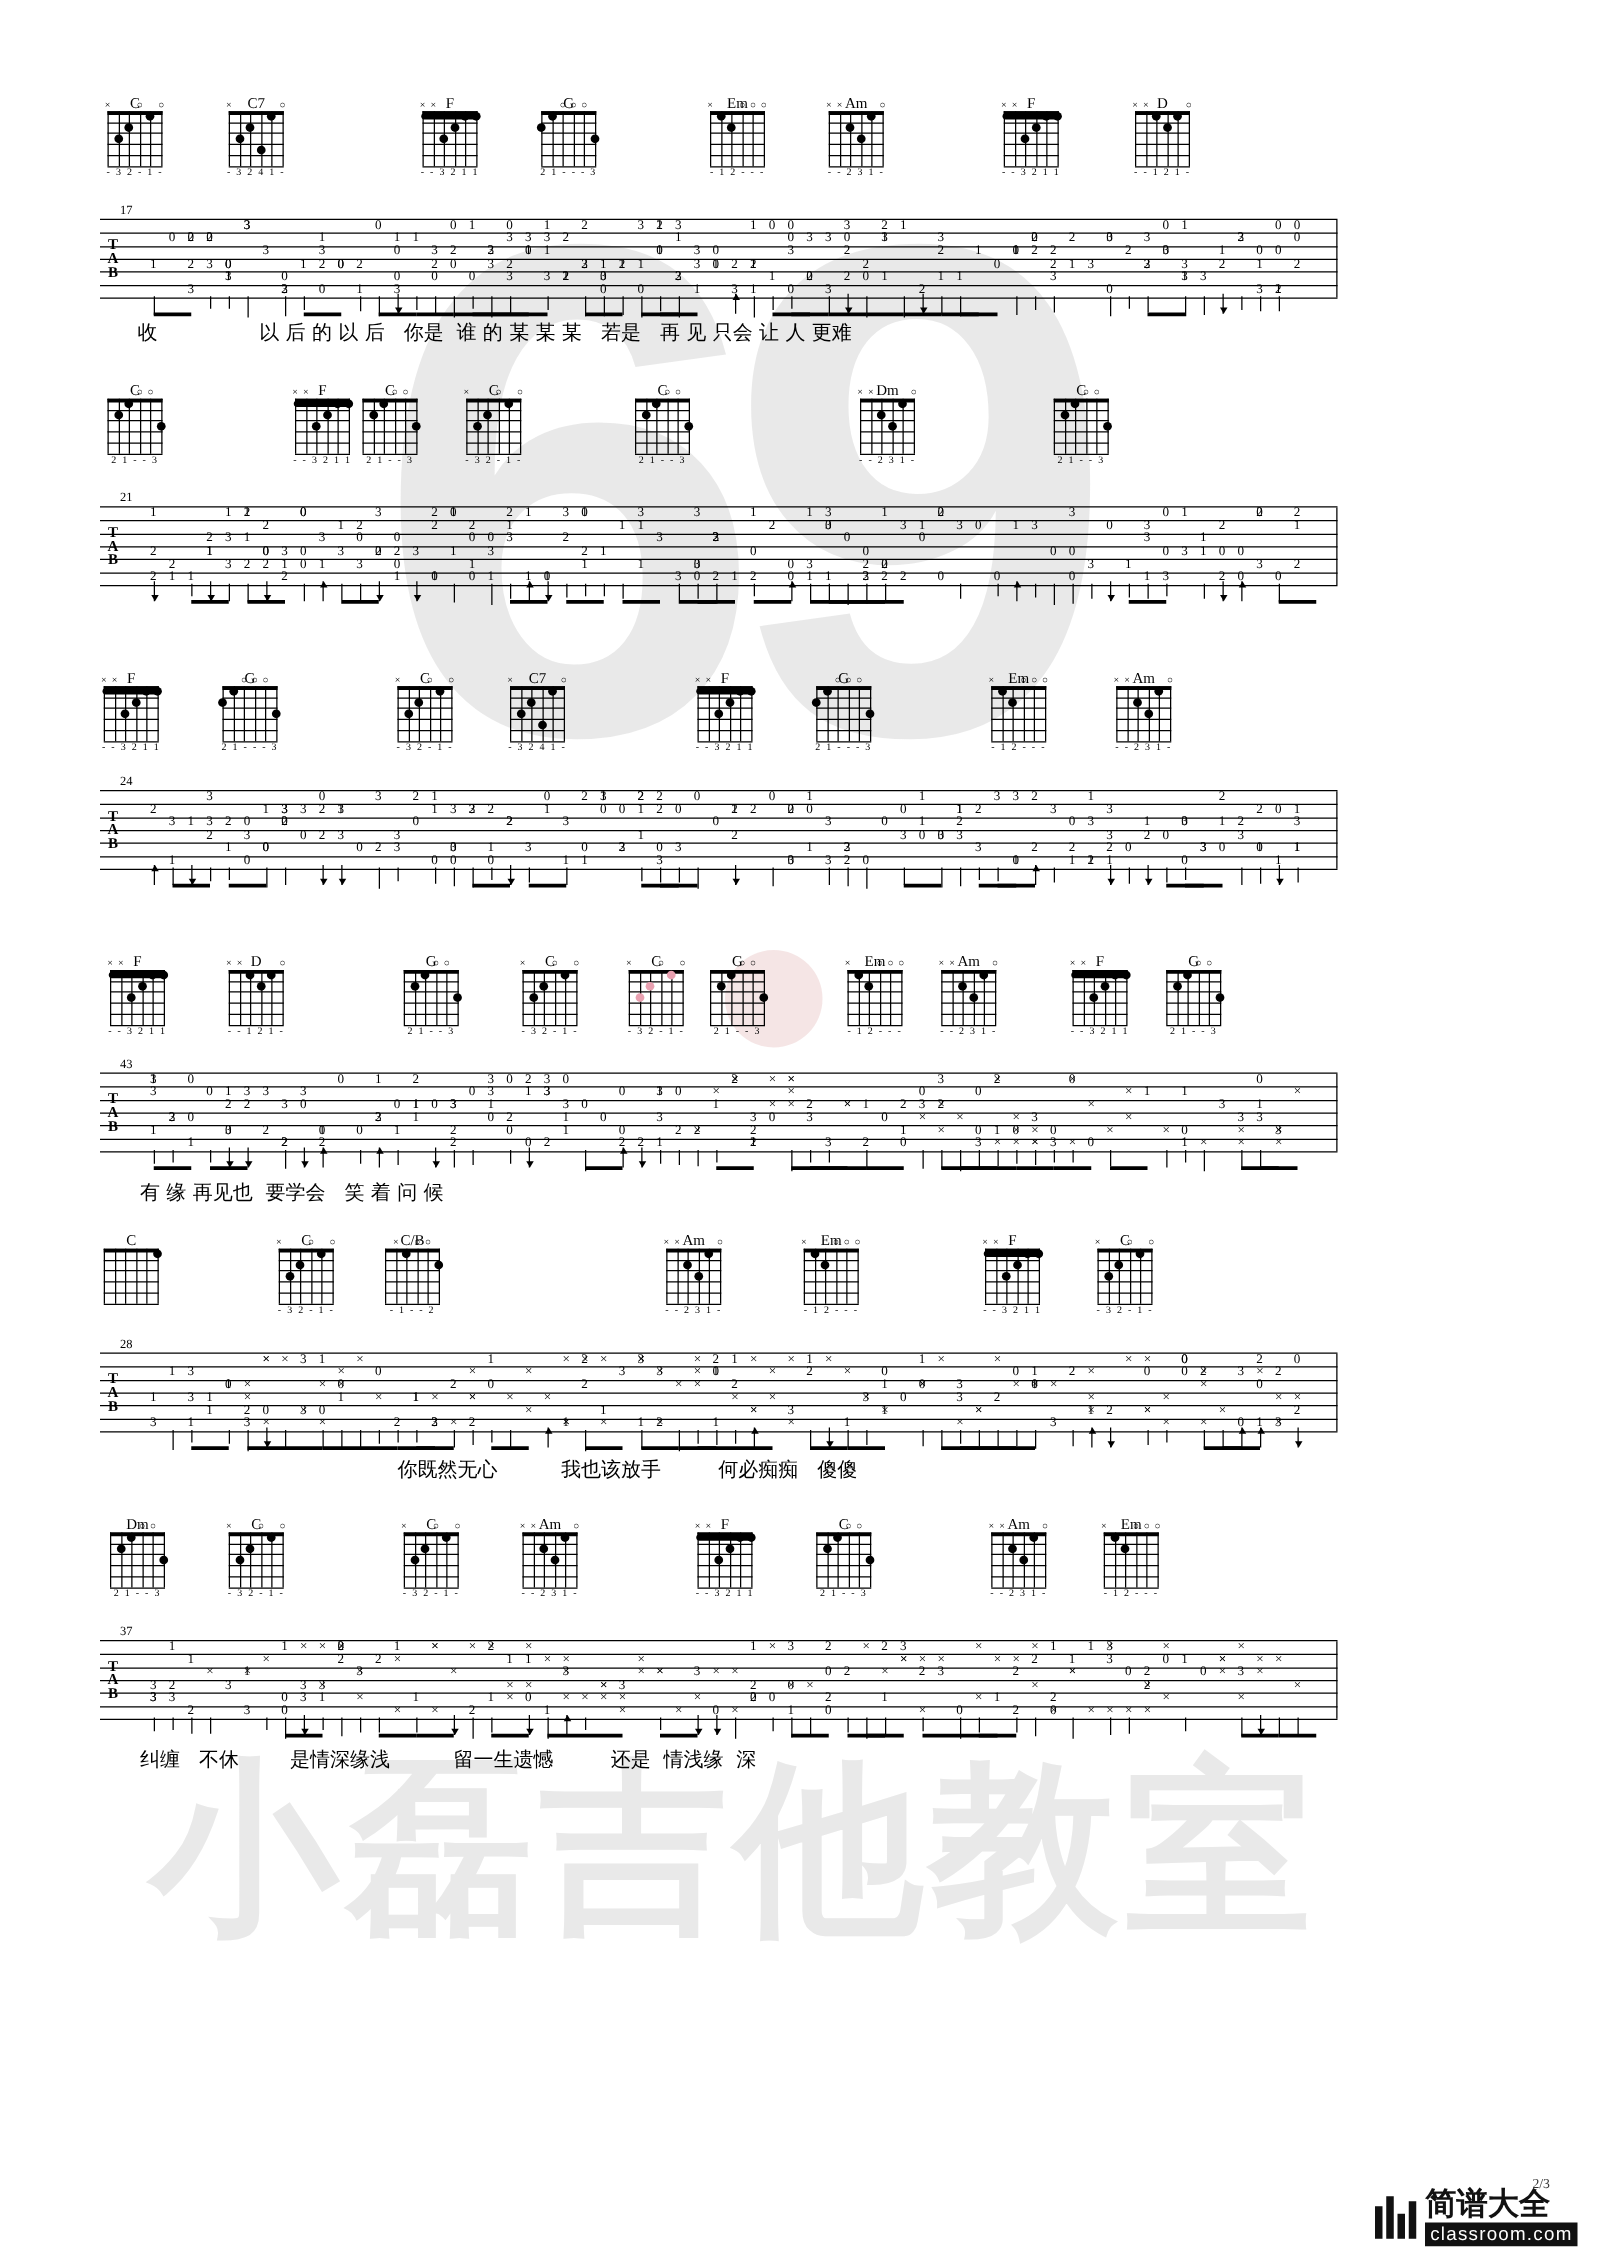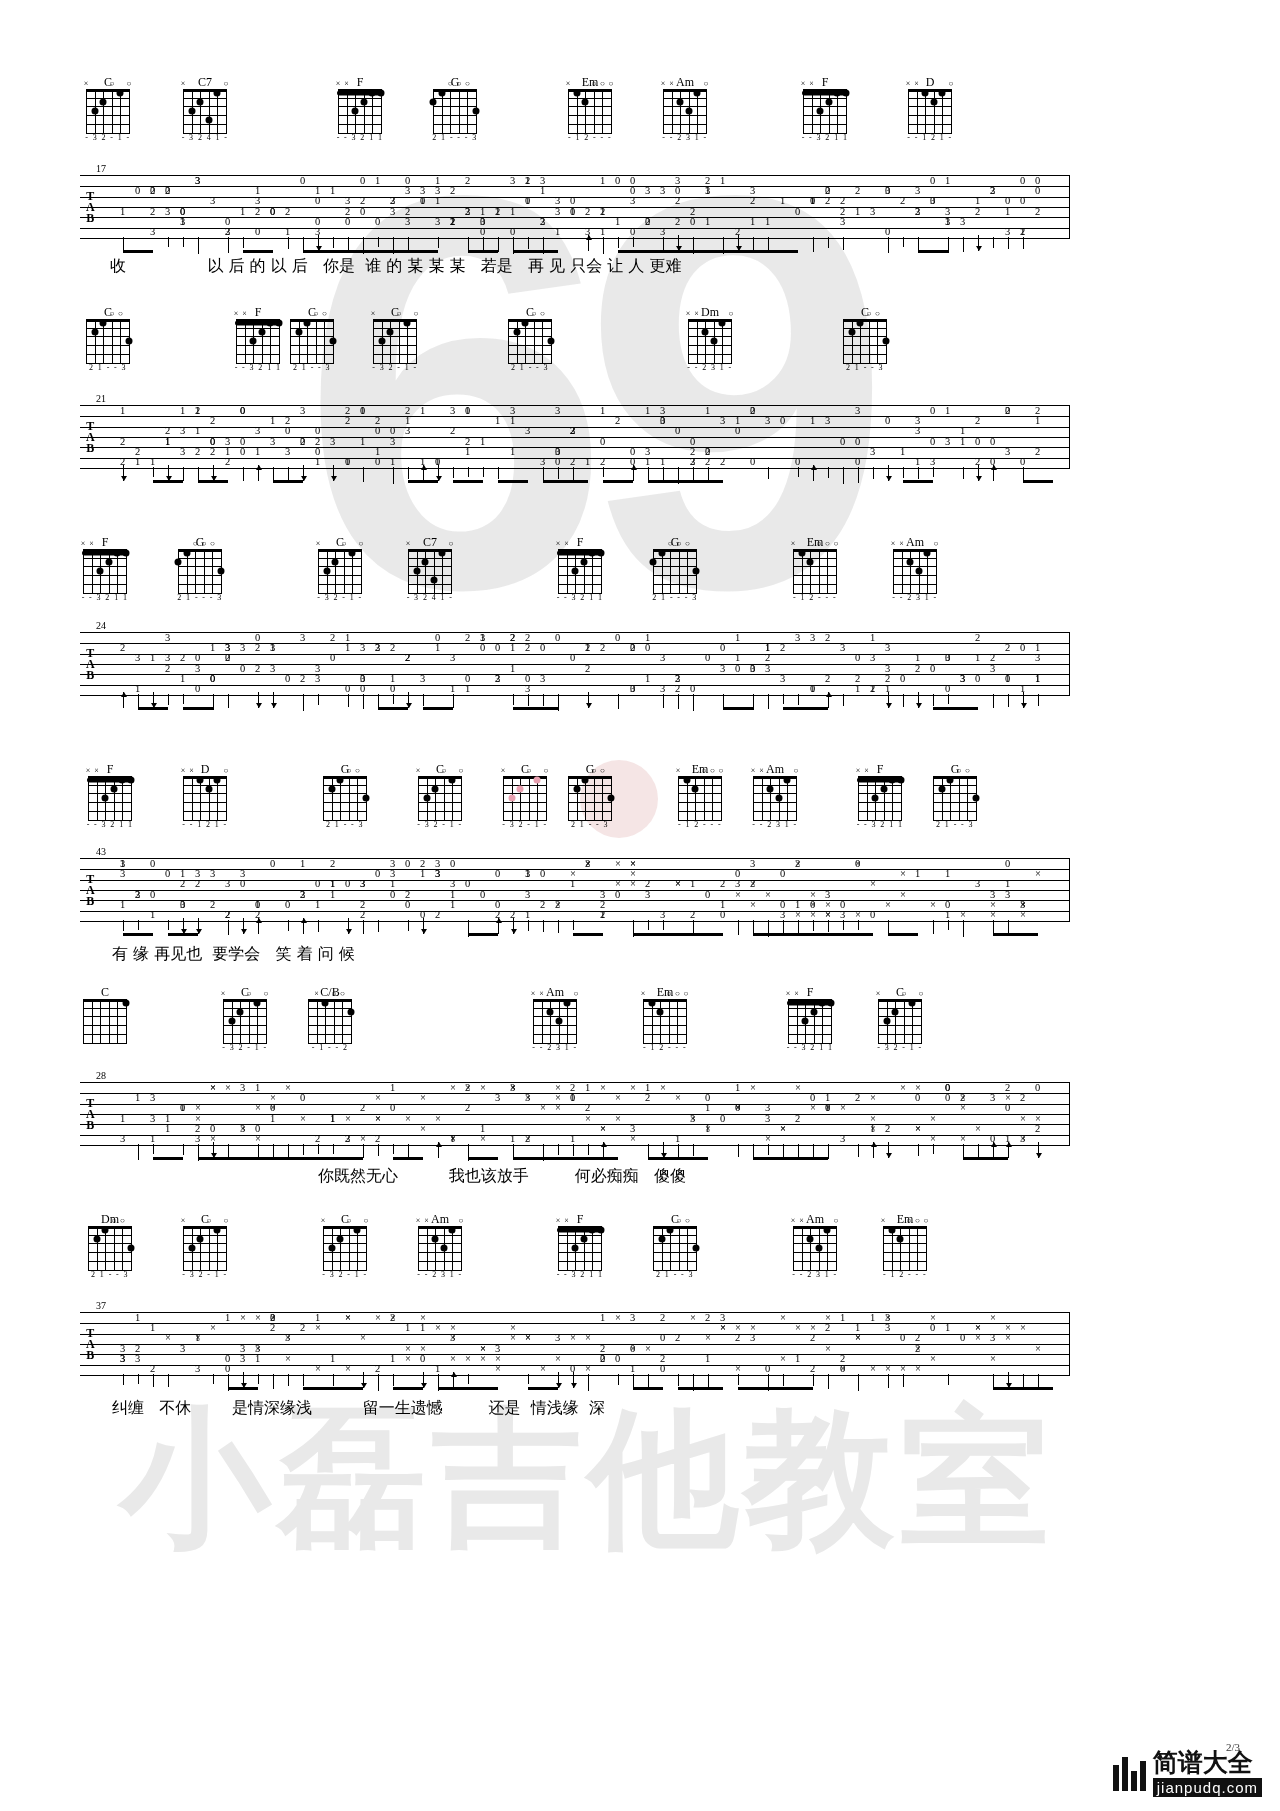--- a/index.html
+++ b/index.html
@@ -2658,16 +2658,16 @@
   <div class="page-no">2/3</div>
   <div class="footer-logo">
     <div class="bars">
       <i style="height:26px"></i>
         <i style="height:34px"></i>
         <i style="height:20px"></i>
         <i style="height:30px"></i>
     </div>
     <div class="footer-text">
       <div class="footer-cn">简谱大全</div>
-      <div class="footer-en">jianpudq.com</div>
+      <div class="footer-en">classroom.com</div>
     </div>
   </div>
 </div>
 
 </body></html>

